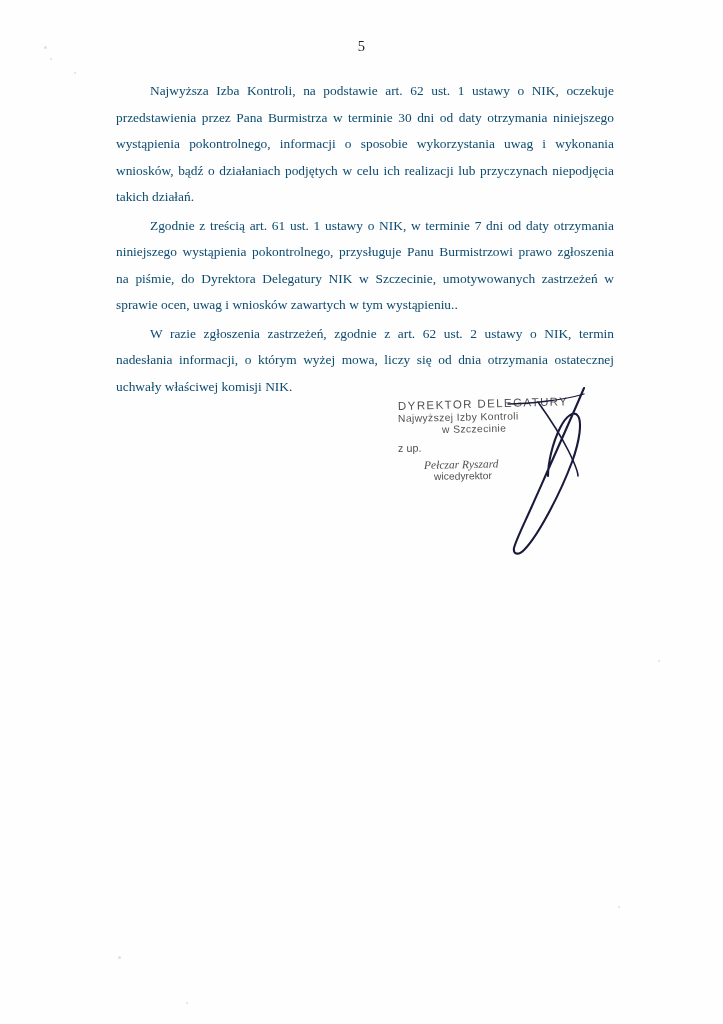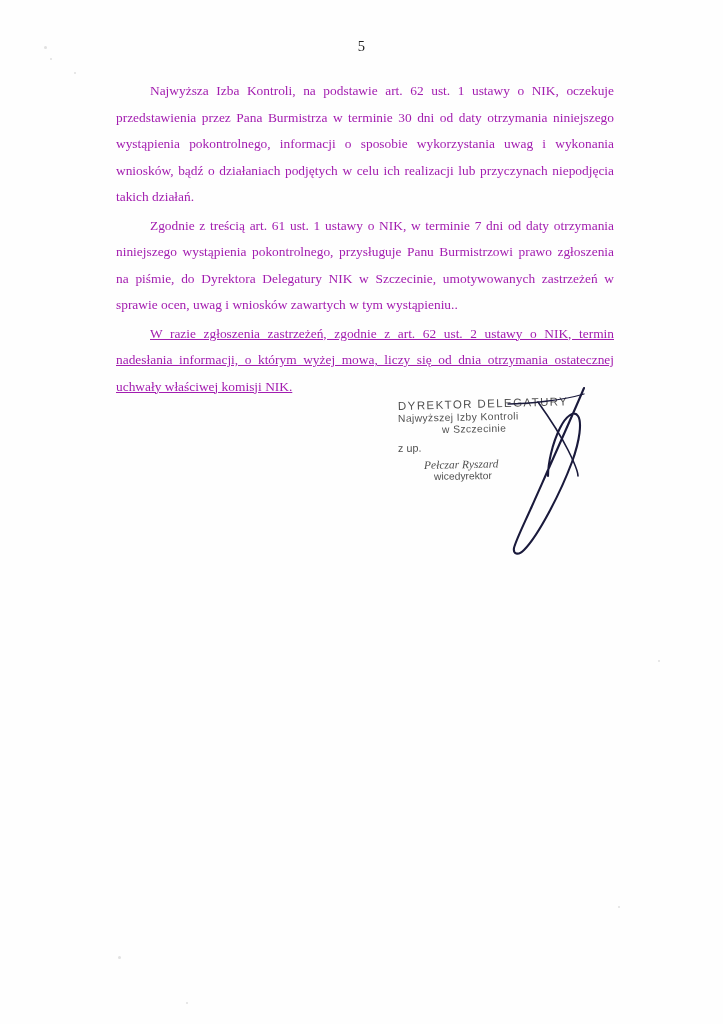--- a/index.html
+++ b/index.html
@@ -36,30 +36,29 @@
     color: #222;
   }
   .body-text {
     position: absolute;
     top: 78px;
     left: 116px;
     width: 498px;
     font-size: 13.4px;
     line-height: 26.5px;
     text-align: justify;
-    color: #a21caf;
+    color: #0c4a6e;
   }
   .body-text p {
     margin: 0 0 2px 0;
     text-indent: 34px;
     text-align: justify;
   }
   .body-text p:last-child {
     margin-bottom: 0;
-    text-decoration: underline;
   }
   .signature-block {
     position: absolute;
     top: 400px;
     left: 398px;
     width: 300px;
     height: 180px;
   }
   .stamp {
     position: absolute;

